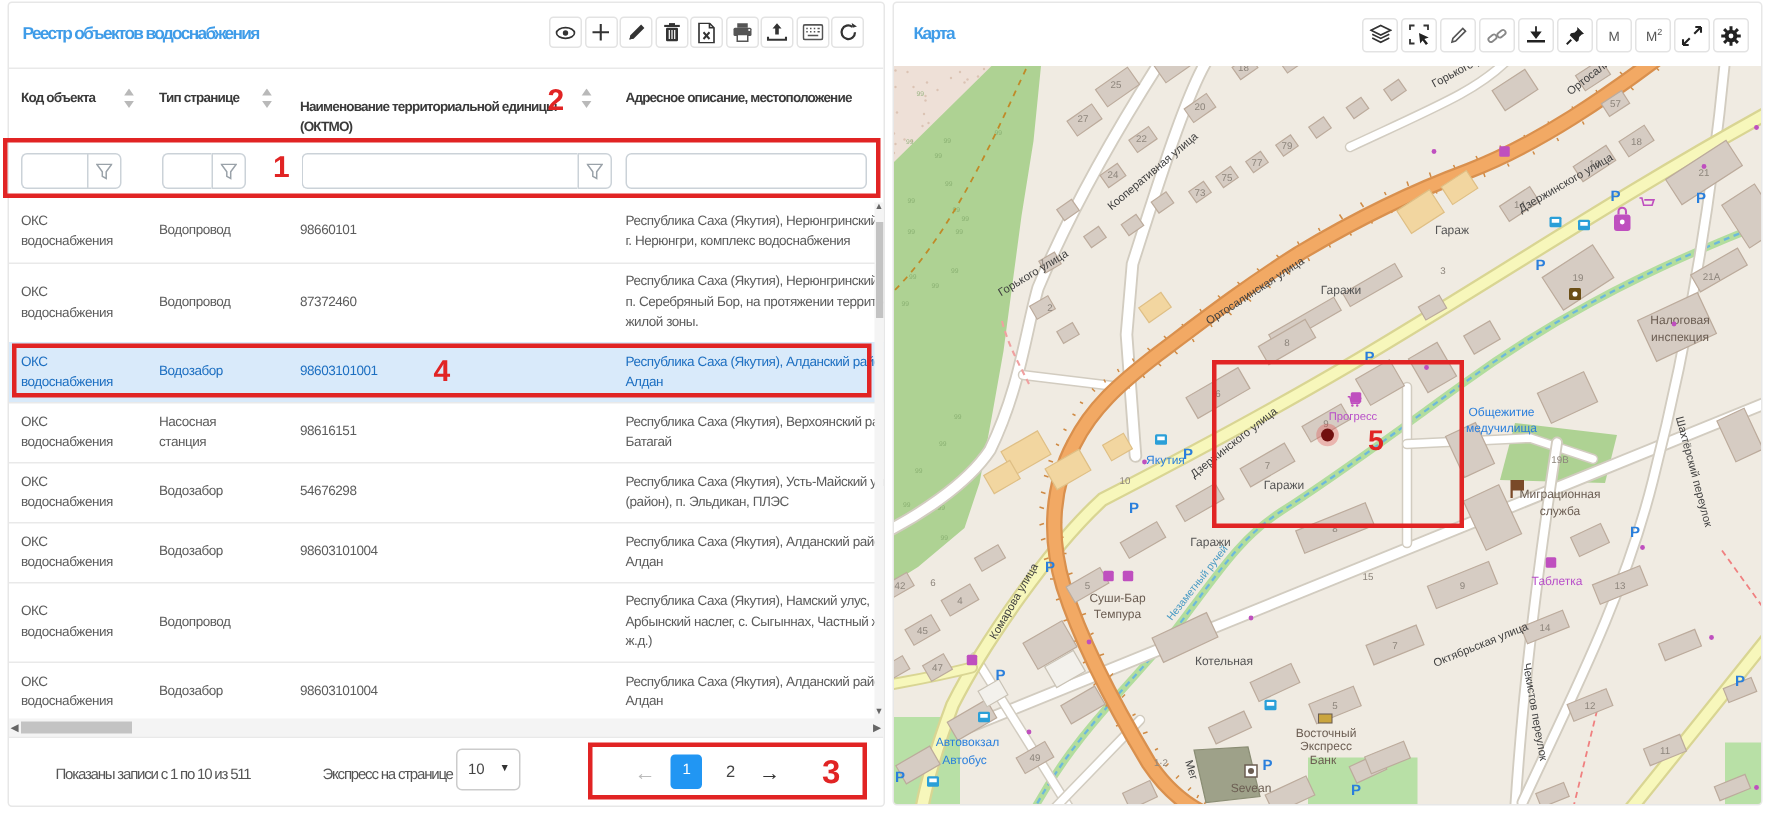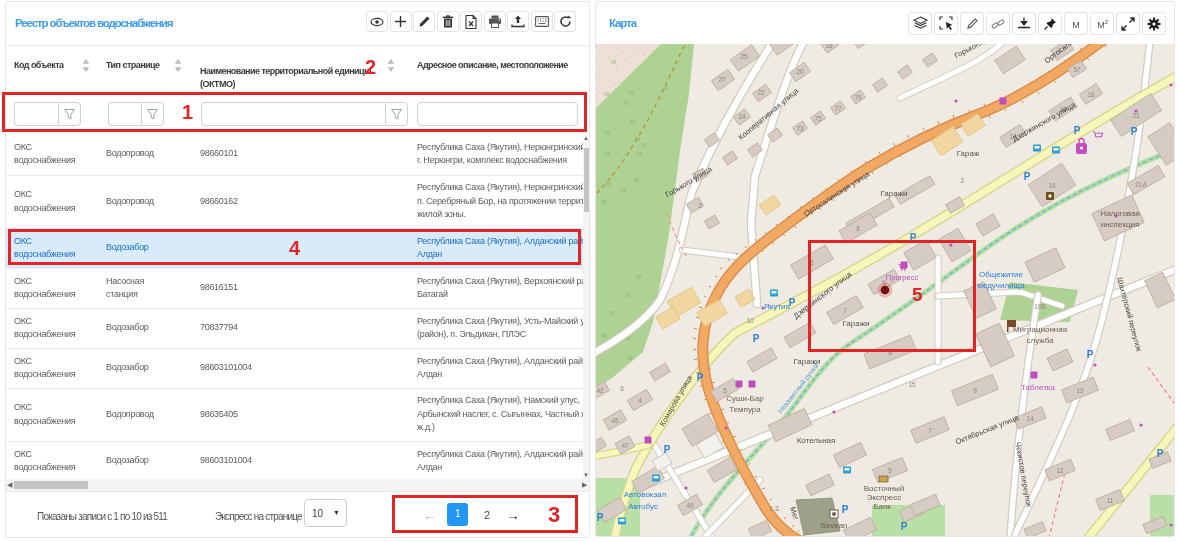--- a/index.html
+++ b/index.html
@@ -133,46 +133,46 @@
     </div>
 <input class="flt2" style="left: 411px; top: 100px; width: 161px;">
 
 <div class="cell" style="left:8px; top:138.5px; width:90px;">ОКС<br>водоснабжения</div>
 <div class="cell" style="left:100px; top:145.2px; width:92px;">Водопровод</div>
 <div class="cell" style="left:194px; top:145.2px; width:210px;">98660101</div>
 <div class="cell" style="left:411px; top:138.5px; width:175px;">Республика Саха (Якутия), Нерюнгринский<br>г. Нерюнгри, комплекс водоснабжения</div>
 <div class="row-sep" style="top:173px; left:0; width:583px;"></div>
 <div class="cell" style="left:8px; top:186.0px; width:90px;">ОКС<br>водоснабжения</div>
 <div class="cell" style="left:100px; top:192.8px; width:92px;">Водопровод</div>
-<div class="cell" style="left:194px; top:192.8px; width:210px;">98660162</div>
+<div class="cell" style="left:194px; top:192.8px; width:210px;">87372460</div>
 <div class="cell" style="left:411px; top:179.2px; width:175px;">Республика Саха (Якутия), Нерюнгринский<br>п. Серебряный Бор, на протяжении террито<br>жилой зоны.</div>
 <div class="row-sep" style="top:226px; left:0; width:583px;"></div>
 <div style="position:absolute; left:0; top:226px; width:583px; height:40px; background:#d9eafa;"></div>
 <div class="cell hl2" style="left:8px; top:232.5px; width:90px;">ОКС<br>водоснабжения</div>
 <div class="cell hl2" style="left:100px; top:239.2px; width:92px;">Водозабор</div>
+<div class="cell hl2" style="left:194px; top:239.2px; width:210px;">98603101001</div>
 <div class="cell hl2" style="left:411px; top:232.5px; width:175px;">Республика Саха (Якутия), Алданский райо<br>Алдан</div>
 <div class="row-sep" style="top:266px; left:0; width:583px;"></div>
 <div class="cell" style="left:8px; top:272.5px; width:90px;">ОКС<br>водоснабжения</div>
 <div class="cell" style="left:100px; top:272.5px; width:92px;">Насосная<br>станция</div>
 <div class="cell" style="left:194px; top:279.2px; width:210px;">98616151</div>
 <div class="cell" style="left:411px; top:272.5px; width:175px;">Республика Саха (Якутия), Верхоянский ра<br>Батагай</div>
 <div class="row-sep" style="top:306px; left:0; width:583px;"></div>
 <div class="cell" style="left:8px; top:312.5px; width:90px;">ОКС<br>водоснабжения</div>
 <div class="cell" style="left:100px; top:319.2px; width:92px;">Водозабор</div>
-<div class="cell" style="left:194px; top:319.2px; width:210px;">70837794</div>
+<div class="cell" style="left:194px; top:319.2px; width:210px;">54676298</div>
 <div class="cell" style="left:411px; top:312.5px; width:175px;">Республика Саха (Якутия), Усть-Майский ул<br>(район), п. Эльдикан, ПЛЭС</div>
 <div class="row-sep" style="top:346px; left:0; width:583px;"></div>
 <div class="cell" style="left:8px; top:352.5px; width:90px;">ОКС<br>водоснабжения</div>
 <div class="cell" style="left:100px; top:359.2px; width:92px;">Водозабор</div>
 <div class="cell" style="left:194px; top:359.2px; width:210px;">98603101004</div>
 <div class="cell" style="left:411px; top:352.5px; width:175px;">Республика Саха (Якутия), Алданский райо<br>Алдан</div>
 <div class="row-sep" style="top:386px; left:0; width:583px;"></div>
 <div class="cell" style="left:8px; top:399.0px; width:90px;">ОКС<br>водоснабжения</div>
 <div class="cell" style="left:100px; top:405.8px; width:92px;">Водопровод</div>
-<div class="cell" style="left:194px; top:405.8px; width:210px;">98635405</div>
 <div class="cell" style="left:411px; top:392.2px; width:175px;">Республика Саха (Якутия), Намский улус,<br>Арбынский наслег, с. Сыгыннах, Частный ж<br>ж.д.)</div>
 <div class="row-sep" style="top:439px; left:0; width:583px;"></div>
 <div class="cell" style="left:8px; top:445.5px; width:90px;">ОКС<br>водоснабжения</div>
 <div class="cell" style="left:100px; top:452.2px; width:92px;">Водозабор</div>
 <div class="cell" style="left:194px; top:452.2px; width:210px;">98603101004</div>
 <div class="cell" style="left:411px; top:445.5px; width:175px;">Республика Саха (Якутия), Алданский райо<br>Алдан</div>
 <div class="row-sep" style="top:479px; left:0; width:583px;"></div>
 
   <div style="position:absolute; left:0; top:477px; width:583px; height:12px; background:#f4f4f4;"></div>
   <div style="position:absolute; left:8px; top:479px; width:74px; height:8px; background:#c3c3c3;"></div>

